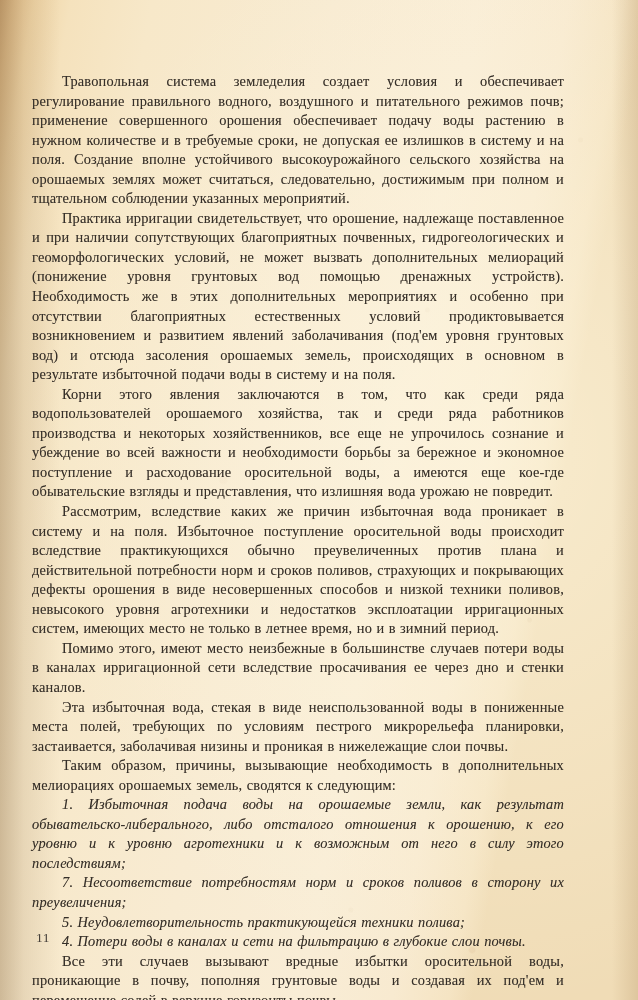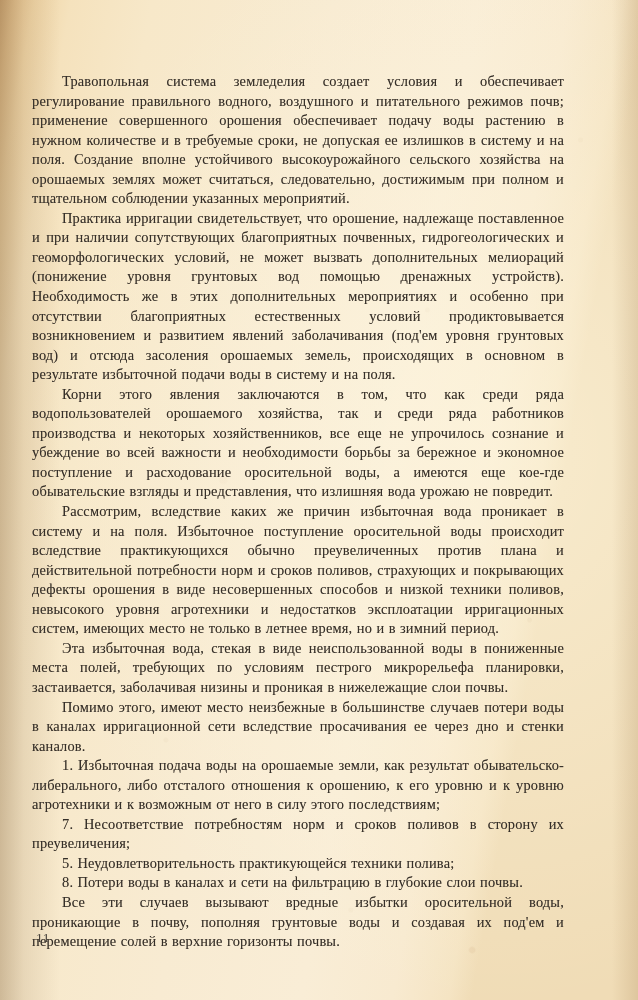--- a/index.html
+++ b/index.html
@@ -72,21 +72,21 @@
     margin: 0;
     text-indent: 30px;
     text-align: justify;
     font-size: 14.4px;
     line-height: 19.55px;
     letter-spacing: .18px;
     word-spacing: .6px;
     color: #352f29;
     text-shadow: 0 0 .6px rgba(60,45,30,.35);
   }
-  p.para.tight { text-indent: 30px; }
+  p.para.tight { text-indent: 30px; font-style: italic; }
   p.para + p.para { margin-top: 0; }
 
   #folio {
     position: absolute;
     left: 36px;
     top: 930px;
     width: 532px;
     text-align: left;
     font-size: 13.5px;
     color: #46403a;
@@ -99,23 +99,24 @@
 <div id="page">
   <div id="gutter"></div>
   <div id="edge-right"></div>
   <div id="grain"></div>
 
   <div id="textblock">
     <p class="para">Травопольная система земледелия создает условия и обеспечивает регулирование правильного водного, воздушного и питательного режимов почв; применение совершенного орошения обеспечивает подачу воды растению в нужном количестве и в требуемые сроки, не допуская ее излишков в систему и на поля. Создание вполне устойчивого высокоурожайного сельского хозяйства на орошаемых землях может считаться, следовательно, достижимым при полном и тщательном соблюдении указанных мероприятий.</p>
     <p class="para">Практика ирригации свидетельствует, что орошение, надлежаще поставленное и при наличии сопутствующих благоприятных почвенных, гидрогеологических и геоморфологических условий, не может вызвать дополнительных мелиораций (понижение уровня грунтовых вод помощью дренажных устройств). Необходимость же в этих дополнительных мероприятиях и особенно при отсутствии благоприятных естественных условий продиктовывается возникновением и развитием явлений заболачивания (под'ем уровня грунтовых вод) и отсюда засоления орошаемых земель, происходящих в основном в результате избыточной подачи воды в систему и на поля.</p>
     <p class="para">Корни этого явления заключаются в том, что как среди ряда водопользователей орошаемого хозяйства, так и среди ряда работников производства и некоторых хозяйственников, все еще не упрочилось сознание и убеждение во всей важности и необходимости борьбы за бережное и экономное поступление и расходование оросительной воды, а имеются еще кое-где обывательские взгляды и представления, что излишняя вода урожаю не повредит.</p>
     <p class="para">Рассмотрим, вследствие каких же причин избыточная вода проникает в систему и на поля. Избыточное поступление оросительной воды происходит вследствие практикующихся обычно преувеличенных против плана и действительной потребности норм и сроков поливов, страхующих и покрывающих дефекты орошения в виде несовершенных способов и низкой техники поливов, невысокого уровня агротехники и недостатков эксплоатации ирригационных систем, имеющих место не только в летнее время, но и в зимний период.</p>
+    <p class="para">Помимо этого, имеют место неизбежные в большинстве случаев потери воды в каналах ирригационной сети вследствие просачивания ее через дно и стенки каналов.</p>
     <p class="para">Эта избыточная вода, стекая в виде неиспользованной воды в пониженные места полей, требующих по условиям пестрого микрорельефа планировки, застаивается, заболачивая низины и проникая в нижележащие слои почвы.</p>
-    <p class="para">Помимо этого, имеют место неизбежные в большинстве случаев потери воды в каналах ирригационной сети вследствие просачивания ее через дно и стенки каналов.</p>
+    <p class="para">Таким образом, причины, вызывающие необходимость в дополнительных мелиорациях орошаемых земель, сводятся к следующим:</p>
     <p class="para tight">1. Избыточная подача воды на орошаемые земли, как результат обывательско-либерального, либо отсталого отношения к орошению, к его уровню и к уровню агротехники и к возможным от него в силу этого последствиям;</p>
     <p class="para tight">7. Несоответствие потребностям норм и сроков поливов в сторону их преувеличения;</p>
     <p class="para tight">5. Неудовлетворительность практикующейся техники полива;</p>
-    <p class="para tight">8. Потери воды в каналах и сети на фильтрацию в глубокие слои почвы.</p>
+    <p class="para tight">4. Потери воды в каналах и сети на фильтрацию в глубокие слои почвы.</p>
     <p class="para">Все эти случаев вызывают вредные избытки оросительной воды, проникающие в почву, пополняя грунтовые воды и создавая их под'ем и перемещение солей в верхние горизонты почвы.</p>
   </div>
 
   <div id="folio">11</div>
 </div>
 
 </body></html>

